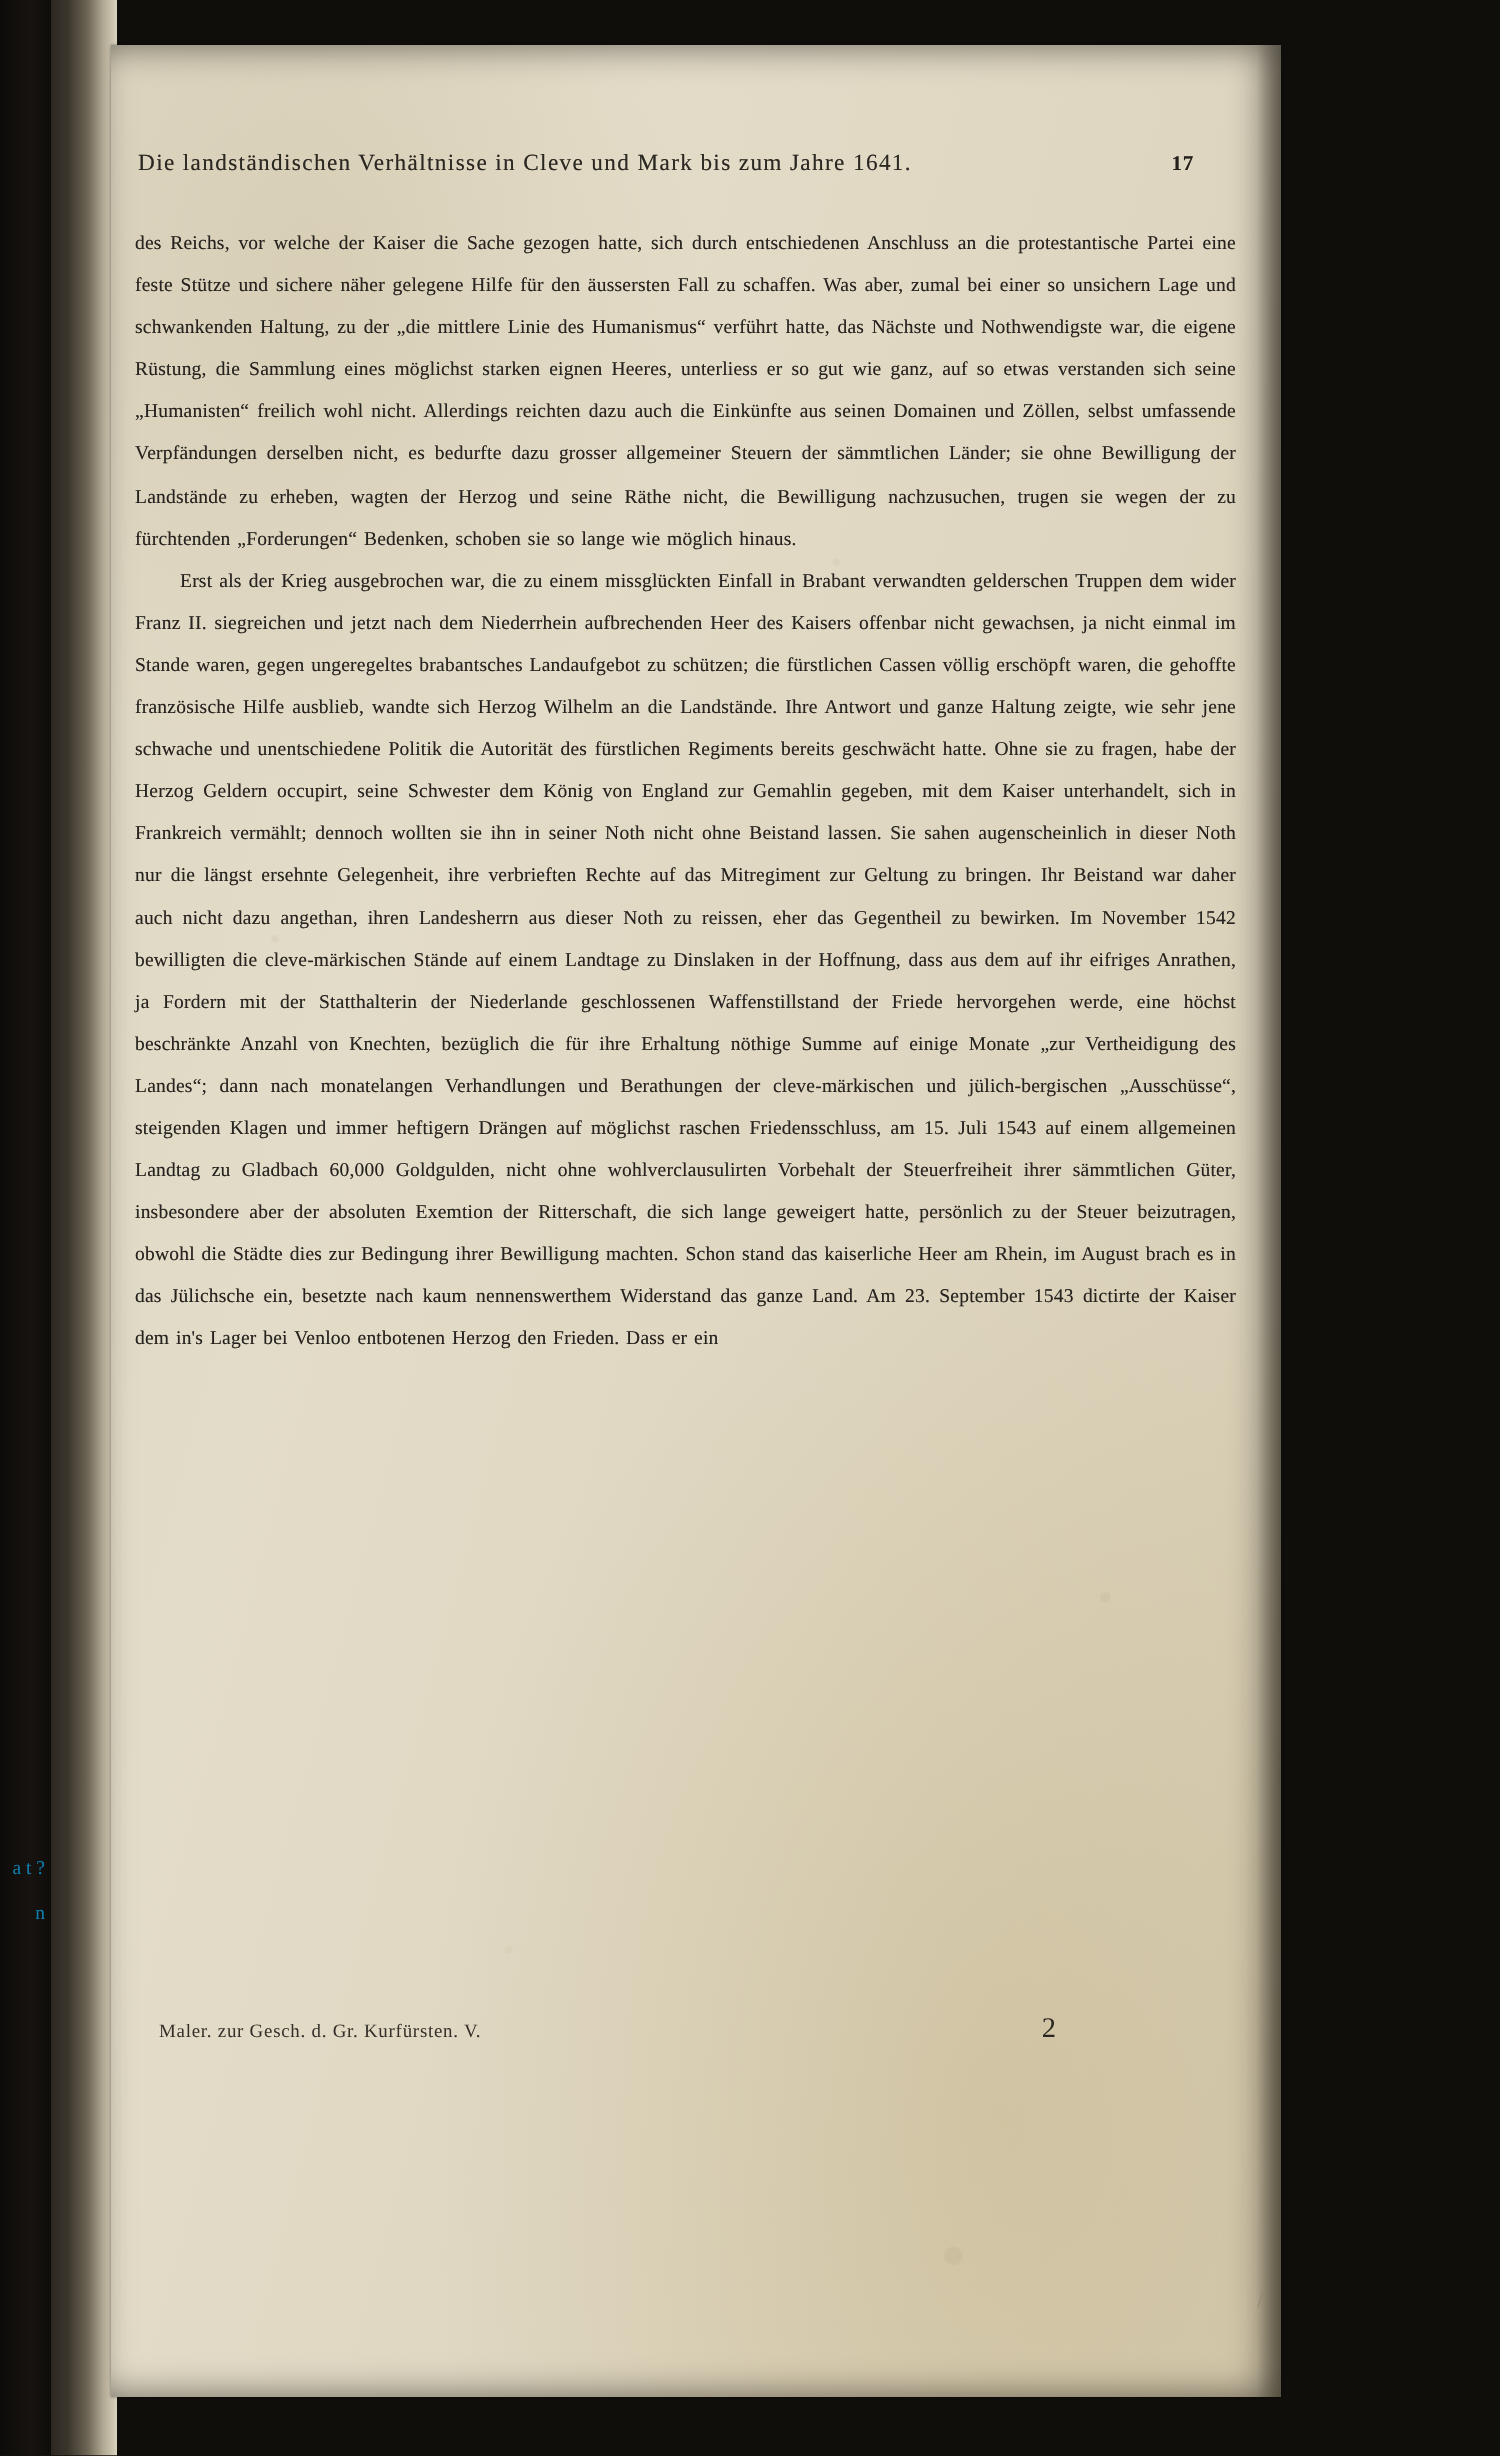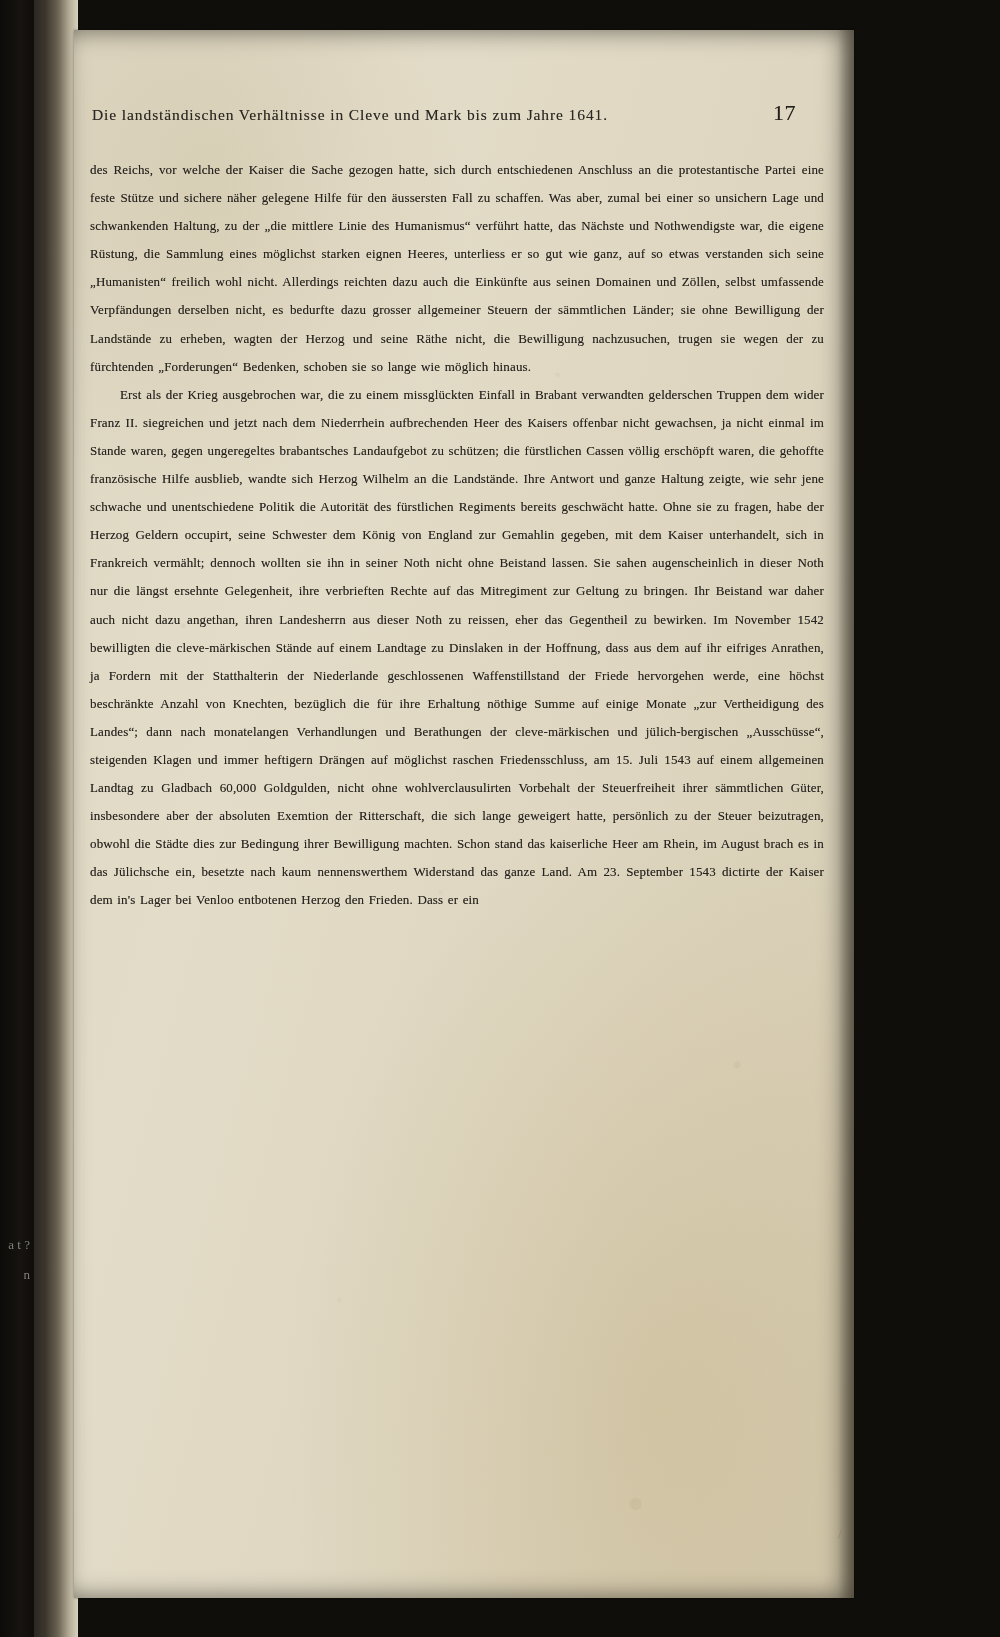--- a/index.html
+++ b/index.html
@@ -33,21 +33,21 @@
     position: absolute;
     left: 0; top: 0;
     width: 34px; height: 100%;
     background: linear-gradient(to right, #0d0b09 0%, #161310 60%, #0f0d0a 100%);
   }
   #facing-page-text {
     position: absolute;
     left: 2px;
     top: 1230px;
     width: 28px;
-    color: #a3a3a3;
+    color: #0ea5e9;
     font-size: 13px;
     line-height: 30px;
     text-align: right;
     opacity: .75;
   }
 
   
   #page {
     position: absolute;
     left: 74px;
@@ -94,24 +94,25 @@
     justify-content: space-between;
     margin-bottom: 30px;
     padding-left: 2px;
   }
   #running-head-title {
     font-size: 15.5px;
     letter-spacing: 0.9px;
     color: #2b2823;
   }
   #running-head-page {
-    font-size: 22px;
+    font-size: 14px;
     color: #23201b;
     padding-right: 28px;
     letter-spacing: .5px;
+    font-weight: bold;
   }
 
   .para {
     font-size: 13px;
     line-height: 28.1px;
     color: #262320;
     text-align: justify;
     text-justify: inter-word;
     margin: 0;
     letter-spacing: 0.15px;
@@ -172,17 +173,21 @@
       <div id="running-head">
         <div id="running-head-title">Die landständischen Verhältnisse in Cleve und Mark bis zum Jahre 1641.</div>
         <div id="running-head-page">17</div>
       </div>
 
       <p class="para">des Reichs, vor welche der Kaiser die Sache gezogen hatte, sich durch entschiedenen Anschluss an die protestantische Partei eine feste Stütze und sichere näher gelegene Hilfe für den äussersten Fall zu schaffen. Was aber, zumal bei einer so unsichern Lage und schwankenden Haltung, zu der „die mittlere Linie des Humanismus“ verführt hatte, das Nächste und Nothwendigste war, die eigene Rüstung, die Sammlung eines möglichst starken eignen Heeres, unterliess er so gut wie ganz, auf so etwas verstanden sich seine „Humanisten“ freilich wohl nicht. Allerdings reichten dazu auch die Einkünfte aus seinen Domainen und Zöllen, selbst umfassende Verpfändungen derselben nicht, es bedurfte dazu grosser allgemeiner Steuern der sämmtlichen Länder; sie ohne Bewilligung der Landstände zu erheben, wagten der Herzog und seine Räthe nicht, die Bewilligung nachzusuchen, trugen sie wegen der zu fürchtenden „Forderungen“ Bedenken, schoben sie so lange wie möglich hinaus.</p>
       <p class="para indent">Erst als der Krieg ausgebrochen war, die zu einem missglückten Einfall in Brabant verwandten gelderschen Truppen dem wider Franz II. siegreichen und jetzt nach dem Niederrhein aufbrechenden Heer des Kaisers offenbar nicht gewachsen, ja nicht einmal im Stande waren, gegen ungeregeltes brabantsches Landaufgebot zu schützen; die fürstlichen Cassen völlig erschöpft waren, die gehoffte französische Hilfe ausblieb, wandte sich Herzog Wilhelm an die Landstände. Ihre Antwort und ganze Haltung zeigte, wie sehr jene schwache und unentschiedene Politik die Autorität des fürstlichen Regiments bereits geschwächt hatte. Ohne sie zu fragen, habe der Herzog Geldern occupirt, seine Schwester dem König von England zur Gemahlin gegeben, mit dem Kaiser unterhandelt, sich in Frankreich vermählt; dennoch wollten sie ihn in seiner Noth nicht ohne Beistand lassen. Sie sahen augenscheinlich in dieser Noth nur die längst ersehnte Gelegenheit, ihre verbrieften Rechte auf das Mitregiment zur Geltung zu bringen. Ihr Beistand war daher auch nicht dazu angethan, ihren Landesherrn aus dieser Noth zu reissen, eher das Gegentheil zu bewirken. Im November 1542 bewilligten die cleve-märkischen Stände auf einem Landtage zu Dinslaken in der Hoffnung, dass aus dem auf ihr eifriges Anrathen, ja Fordern mit der Statthalterin der Niederlande geschlossenen Waffenstillstand der Friede hervorgehen werde, eine höchst beschränkte Anzahl von Knechten, bezüglich die für ihre Erhaltung nöthige Summe auf einige Monate „zur Vertheidigung des Landes“; dann nach monatelangen Verhandlungen und Berathungen der cleve-märkischen und jülich-bergischen „Ausschüsse“, steigenden Klagen und immer heftigern Drängen auf möglichst raschen Friedensschluss, am 15. Juli 1543 auf einem allgemeinen Landtag zu Gladbach 60,000 Goldgulden, nicht ohne wohlverclausulirten Vorbehalt der Steuerfreiheit ihrer sämmtlichen Güter, insbesondere aber der absoluten Exemtion der Ritterschaft, die sich lange geweigert hatte, persönlich zu der Steuer beizutragen, obwohl die Städte dies zur Bedingung ihrer Bewilligung machten. Schon stand das kaiserliche Heer am Rhein, im August brach es in das Jülichsche ein, besetzte nach kaum nennenswerthem Widerstand das ganze Land. Am 23. September 1543 dictirte der Kaiser dem in's Lager bei Venloo entbotenen Herzog den Frieden. Dass er ein</p>
 
     </div>
 
+    <div id="signature-line">
+      <div id="signature-text">Maler. zur Gesch. d. Gr. Kurfürsten. V.</div>
+      <div id="signature-page">2</div>
+    </div>
 
     <div id="right-margin-mark">/</div>
   </div>
 
 </div>
 
 </body></html>

